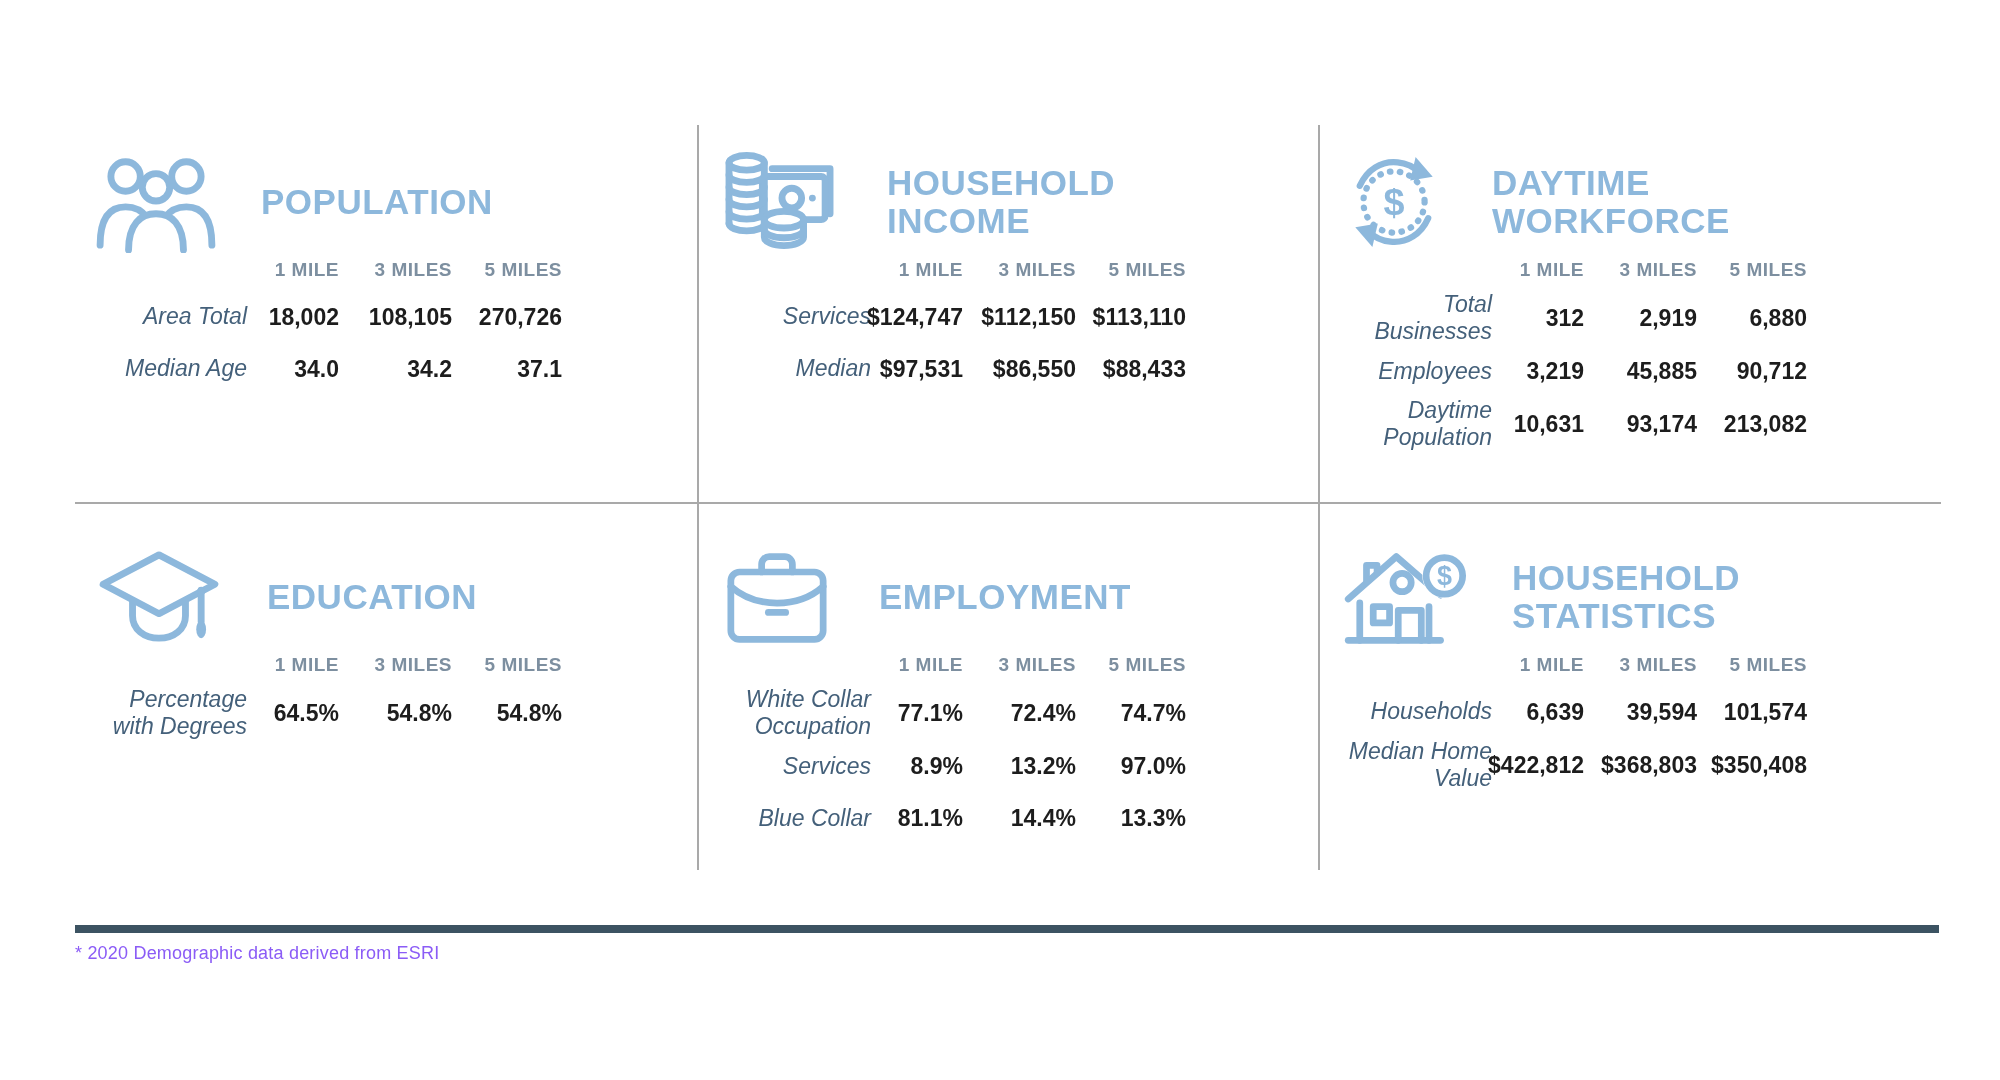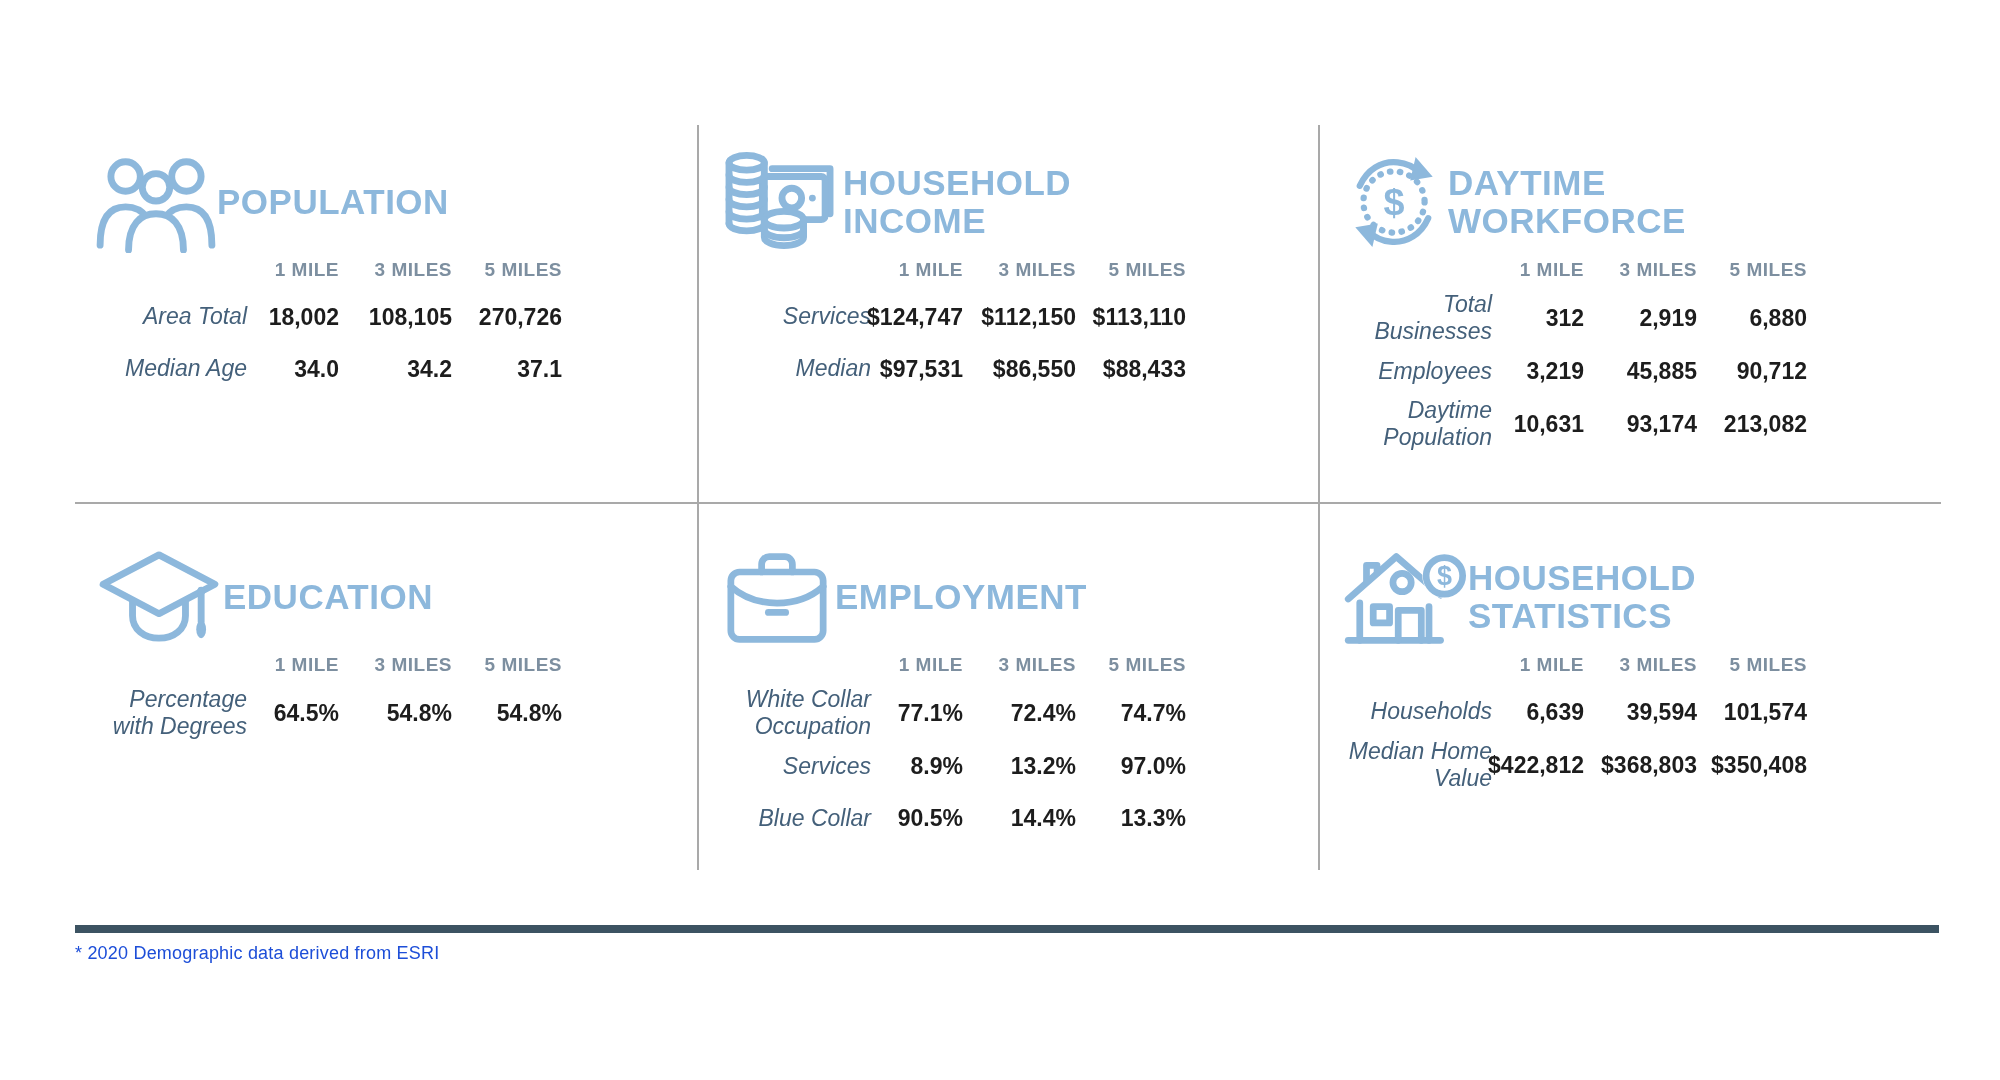--- a/index.html
+++ b/index.html
@@ -5,36 +5,36 @@
   html,body{margin:0;padding:0;background:#fff;}
   body{width:2000px;height:1080px;position:relative;overflow:hidden;
        font-family:"Liberation Sans",sans-serif;-webkit-font-smoothing:antialiased;}
 
   .grid{position:absolute;left:75px;top:125px;width:1866px;height:745px;
         display:grid;grid-template-columns:624px 621px 621px;grid-template-rows:379px 366px;}
   .panel{position:relative;box-sizing:border-box;padding-left:20px;}
   .panel.bR{border-right:2px solid #a9a9a9;}
   .panel.bB{border-bottom:2px solid #a9a9a9;}
 
-  .panel-head{display:flex;align-items:center;margin-top:26px;height:102px;}
+  .panel-head{display:flex;align-items:center;gap:44px;margin-top:26px;height:102px;}
   .r2 .panel-head{margin-top:42px;}
   .icon{flex:0 0 auto;display:flex;align-items:center;}
   .icon svg{display:block;}
   h2.title{margin:0;font-size:35px;line-height:1.1;font-weight:bold;color:#8db8dc;
            letter-spacing:.5px;max-width:275px;text-transform:uppercase;}
 
   .tbl{display:grid;grid-template-columns:152px 92px 113px 110px;align-items:center;}
   .th{font-size:19px;font-weight:bold;color:#7d8fa0;letter-spacing:.5px;
       text-align:right;padding:6px 0 10px 0;}
   .td{min-height:52px;display:flex;align-items:center;justify-content:flex-end;text-align:right;}
   .lbl{font-size:23px;color:#44607a;line-height:1.18;font-style:italic;}
   .val{font-size:23px;color:#1d1d1d;font-weight:bold;}
 
   .footer-bar{position:absolute;left:75px;top:925px;width:1864px;height:8px;background:#3c5362;}
-  .footnote{position:absolute;left:75px;top:943px;font-size:18px;color:#1d4ed8;letter-spacing:.2px;}
+  .footnote{position:absolute;left:75px;top:943px;font-size:18px;color:#8b5cf6;letter-spacing:.2px;}
 
   .ic{stroke:#8db8dc;fill:none;stroke-width:7;stroke-linecap:round;stroke-linejoin:round;}
   .icf{fill:#8db8dc;stroke:none;}
   .icw{fill:#ffffff;stroke:none;}
   .ictxt{fill:#8db8dc;font-family:"Liberation Sans",sans-serif;font-weight:bold;}
 </style>
 </head>
 <body>
 
 <div class="grid">
@@ -189,21 +189,21 @@
       <div class="th">5 MILES</div>
       <div class="td lbl">White Collar Occupation</div>
       <div class="td val">77.1%</div>
       <div class="td val">72.4%</div>
       <div class="td val">74.7%</div>
       <div class="td lbl">Services</div>
       <div class="td val">8.9%</div>
       <div class="td val">13.2%</div>
       <div class="td val">97.0%</div>
       <div class="td lbl">Blue Collar</div>
-      <div class="td val">90.5%</div>
+      <div class="td val">81.1%</div>
       <div class="td val">14.4%</div>
       <div class="td val">13.3%</div>
     </div>
   </section>
 
   <section class="panel r2">
     <div class="panel-head">
       <span class="icon">
         <svg width="128" height="100" viewBox="0 0 132 104">
           <path class="ic" d="M8 54 L58 10 L104 50" stroke-width="6.5"></path>

